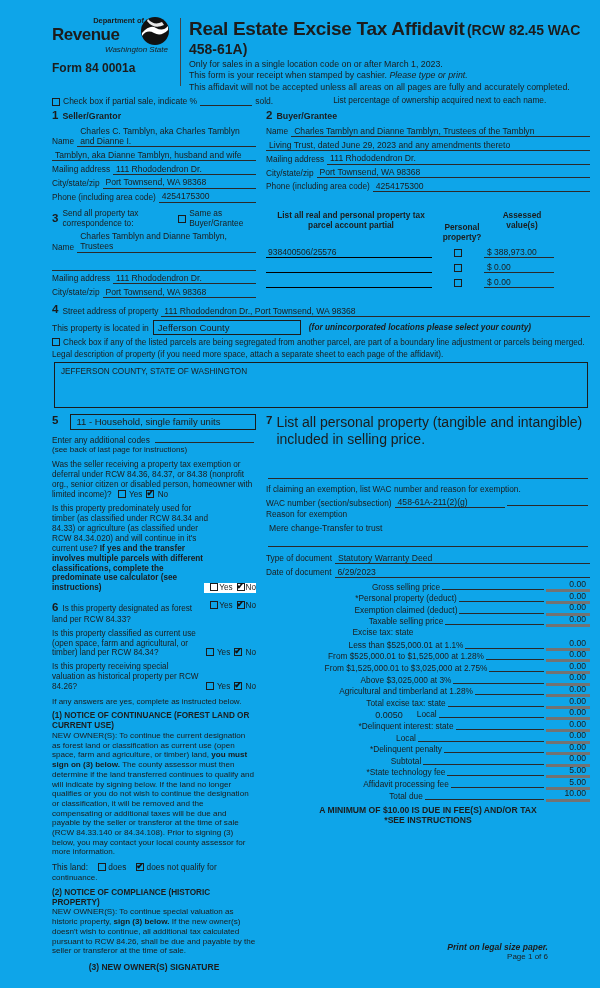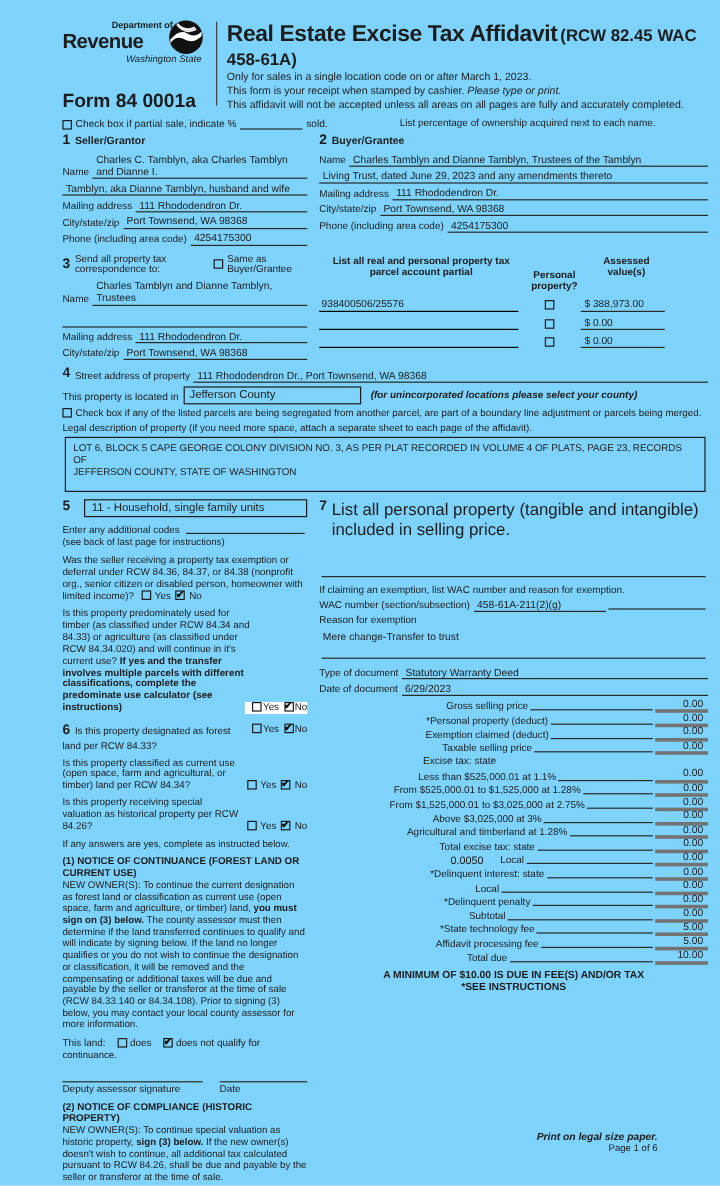--- a/index.html
+++ b/index.html
@@ -1,32 +1,32 @@
 <!DOCTYPE html>
 <html><head>
 <meta charset="utf-8">
 <style>
   * { margin:0; padding:0; box-sizing:border-box; }
   html,body { background:#e8e8e6; }
   .page {
-    width:600px; height:988px; margin:0 auto; background:#7dd3fc;
+    width:600px; height:988px; margin:0 auto; background:#0ea5e9;
     font-family:"Liberation Sans", sans-serif; color:#1c1c1c; font-size:8.5px;
     position:relative; overflow:hidden; padding:6px 10px 0 10px; line-height:1.2;
   }
   .bold { font-weight:bold; }
   .it { font-style:italic; }
   .small { font-size:8px; }
 
   
   .header { display:flex; padding-left:42px; margin-top:10px; }
   .logo-block { width:118px; position:relative; }
   .dept-line { font-size:7.5px; text-align:right; padding-right:26px; font-weight:bold; }
   .revenue-word { font-size:17px; font-weight:bold; letter-spacing:-0.5px; }
   .wa-state { font-size:8px; font-style:italic; text-align:right; padding-right:2px; }
-  .form-num { font-size:16px; font-weight:bold; margin-top:20px; }
+  .form-num { font-size:12px; font-weight:bold; margin-top:6px; }
   .logo-swirl { position:absolute; top:0px; left:88px; }
   .hdr-divider { width:1px; background:#444; margin:2px 8px 6px 10px; }
   .title-block { flex:1; padding-top:2px; }
   .main-title { font-size:19px; font-weight:bold; letter-spacing:-0.3px; }
   .title-ref { font-size:14px; font-weight:bold; }
   .hdr-note { font-size:8.8px; margin-top:1px; }
 
   
   .cb { display:inline-block; width:8px; height:8px; border:1.2px solid #1c1c1c;
         vertical-align:-1px; position:relative; flex:none; }
@@ -241,21 +241,20 @@
       <span>This property is located in</span>
       <span class="county-box">Jefferson County</span>
       <span class="located-note">(for unincorporated locations please select your county)</span>
     </div>
     <div class="seg-row">
       <span class="cb"></span>
       <span>Check box if any of the listed parcels are being segregated from another parcel, are part of a boundary line adjustment or parcels being merged.</span>
     </div>
     <div class="legal-label">Legal description of property (if you need more space, attach a separate sheet to each page of the affidavit).</div>
     <div class="legal-box">
-      <div>LOT 6, BLOCK 5 CAPE GEORGE COLONY DIVISION NO. 3, AS PER PLAT RECORDED IN VOLUME 4 OF PLATS, PAGE 23, RECORDS OF</div>
       <div>JEFFERSON COUNTY, STATE OF WASHINGTON</div>
     </div>
   </div>
 
   <div class="main">
 
     <div class="col-l">
       <div style="display:flex; align-items:flex-start;">
         <span class="sec-num">5</span>
         <span class="code-box">11 - Household, single family units</span>
@@ -294,24 +293,20 @@
         <span>NEW OWNER(S): To continue the current designation as forest land or classification as current use (open space, farm and agriculture, or timber) land, </span><span class="bold">you must sign on (3) below.</span><span> The county assessor must then determine if the land transferred continues to qualify and will indicate by signing below. If the land no longer qualifies or you do not wish to continue the designation or classification, it will be removed and the compensating or additional taxes will be due and payable by the seller or transferor at the time of sale (RCW 84.33.140 or 84.34.108). Prior to signing (3) below, you may contact your local county assessor for more information.</span>
       </div>
 
       <div class="land-row">
         <span>This land:</span>
         <span><span class="cb"></span> <span>does</span></span>
         <span><span class="cb checked"></span> <span>does not qualify for</span></span>
       </div>
       <div class="small">continuance.</div>
 
-      <div class="sig2" style="margin-top:16px;">
-        <div style="flex:1.6;">Deputy assessor signature</div>
-        <div>Date</div>
-      </div>
 
       <div class="notice-title">(2) NOTICE OF COMPLIANCE (HISTORIC PROPERTY)</div>
       <div class="notice-body">
         <span>NEW OWNER(S): To continue special valuation as historic property, </span><span class="bold">sign (3) below.</span><span> If the new owner(s) doesn't wish to continue, all additional tax calculated pursuant to RCW 84.26, shall be due and payable by the seller or transferor at the time of sale.</span>
       </div>
 
       <div class="center bold" style="margin-top:6px; font-size:8.5px;">(3) NEW OWNER(S) SIGNATURE</div>
 
     </div>
 

